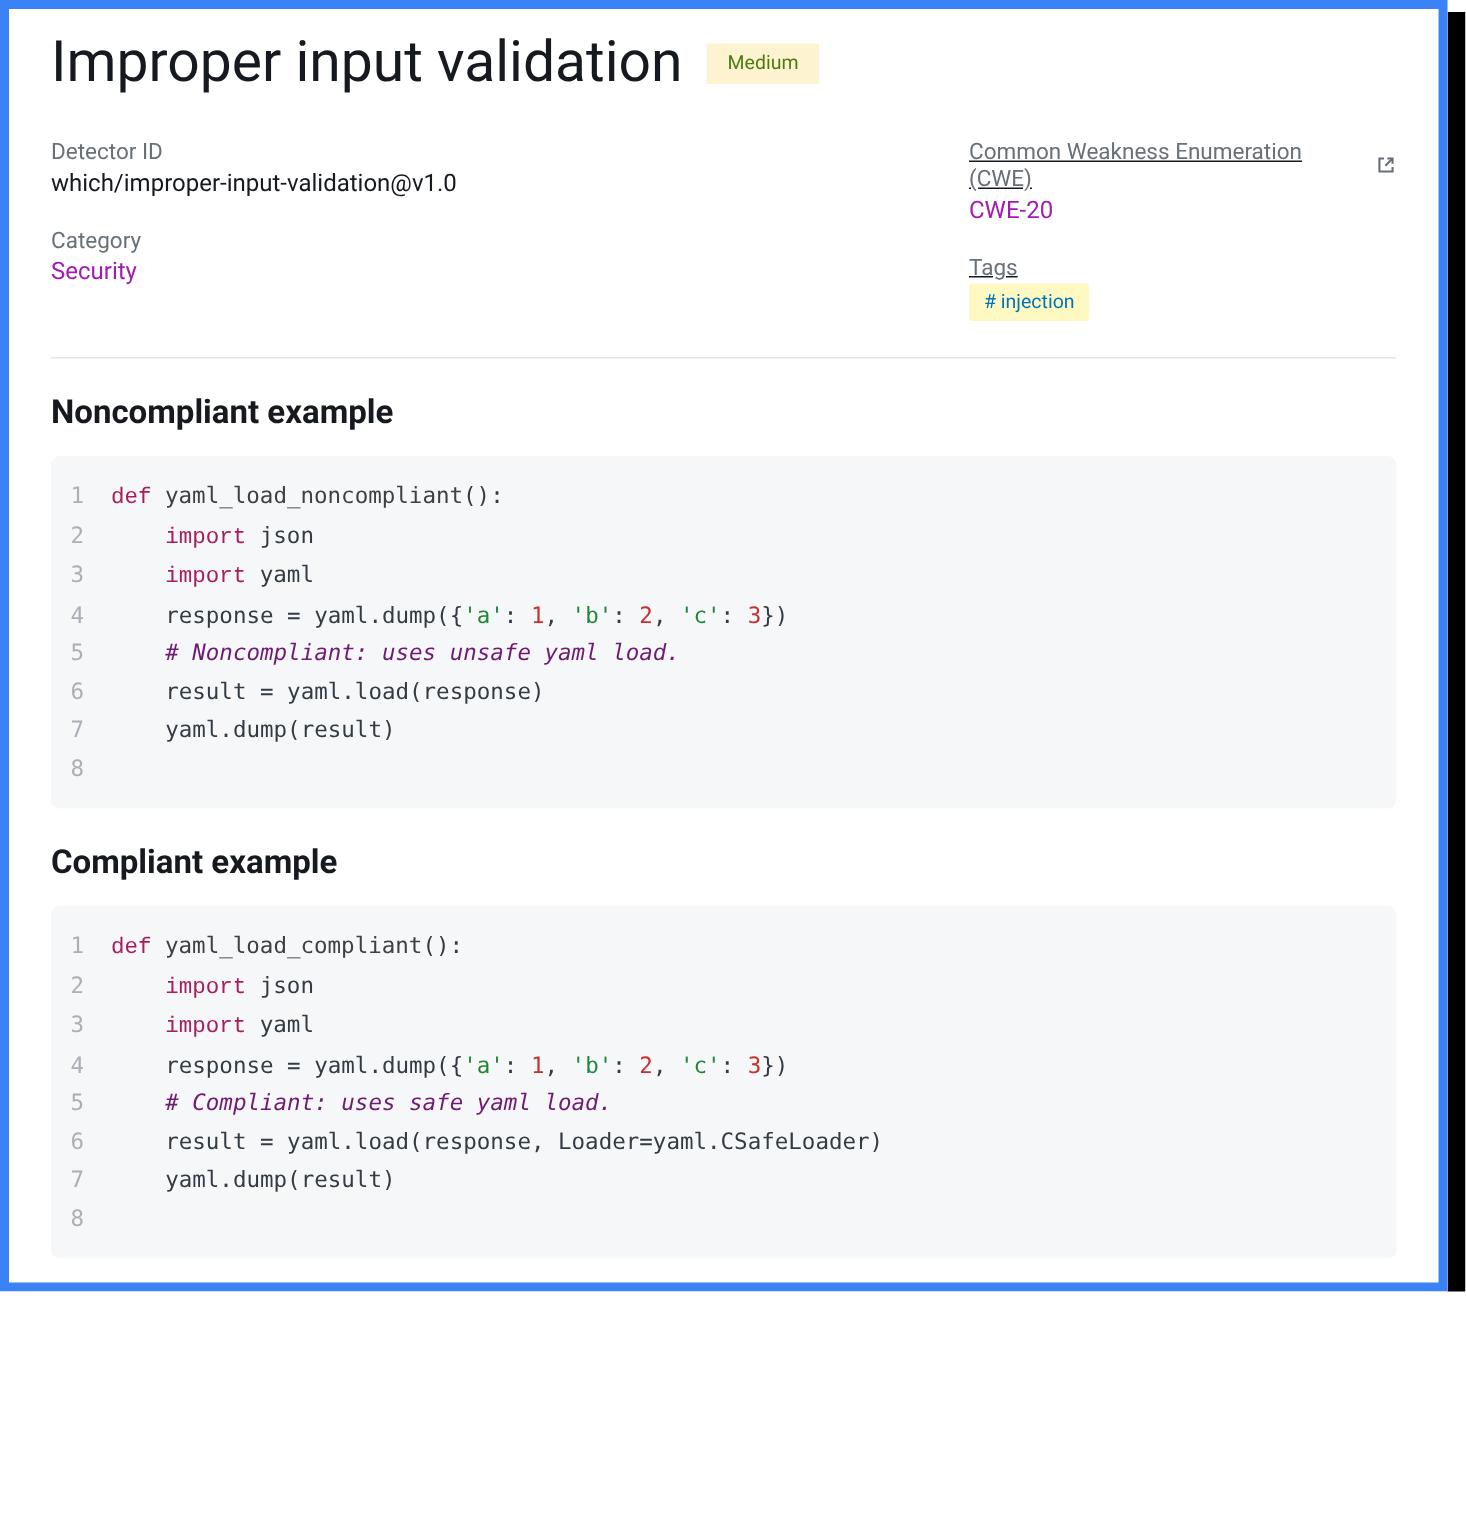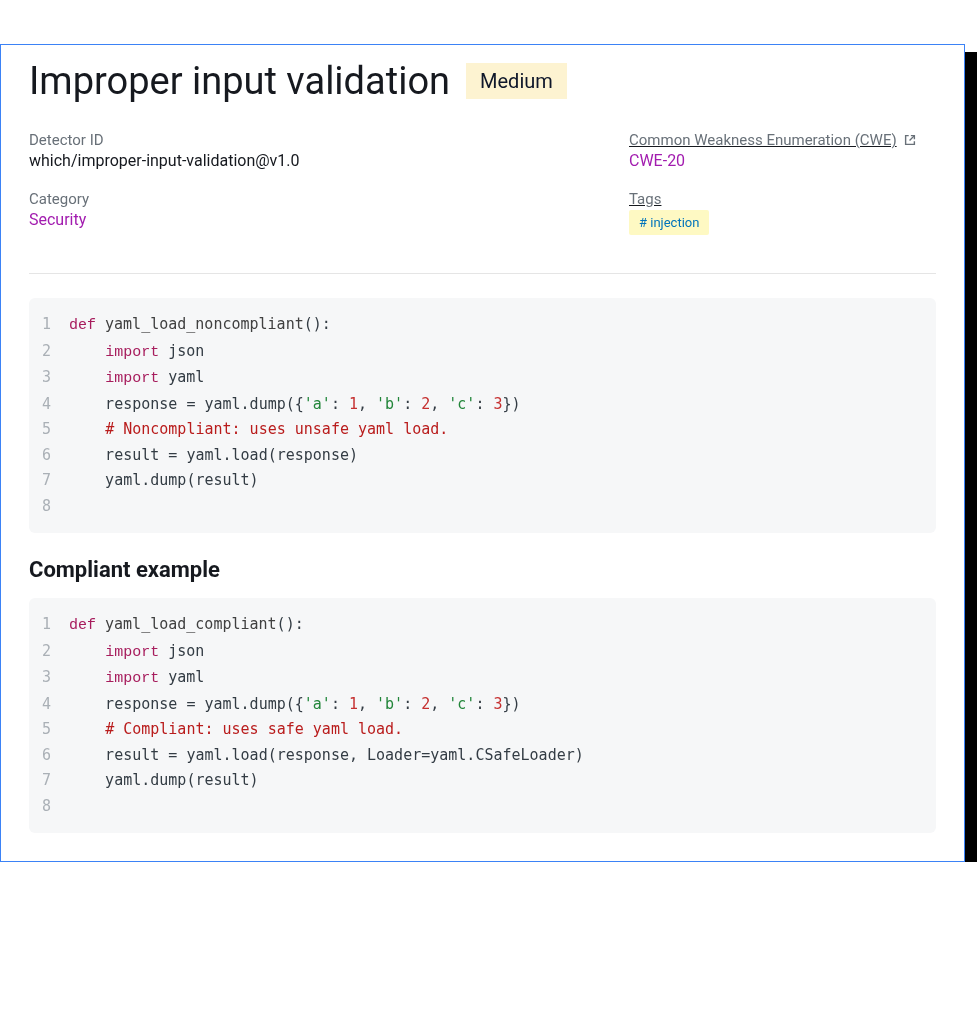--- a/index.html
+++ b/index.html
@@ -10,24 +10,23 @@
     background: #fff;
     color: #16191f;
   }
   .page-shadow {
     width: 977px;
     position: relative;
   }
   .page {
     width: 965px;
     background: #fff;
-    border: 1px solid #3b82f6;
-    padding: 14px 28px 28px 28px;
+    border: 6px solid #3b82f6;
+    padding: 14px 28px 16px 28px;
     position: relative;
-    margin-top: 44px;
   }
   .shadow-right {
     position: absolute;
     top: 8px;
     right: 0;
     width: 12px;
     bottom: -12px;
     background: #000;
     z-index: -1;
   }
@@ -47,33 +46,33 @@
     margin-bottom: 28px;
   }
   h1 {
     font-size: 38px;
     font-weight: 400;
     margin: 0;
     color: #16191f;
   }
   .severity-badge {
     background: #fdf3d1;
-    color: #0f172a;
-    font-size: 20px;
+    color: #4d7c0f;
+    font-size: 13px;
     padding: 6px 14px;
   }
   .description {
     font-size: 18px;
     line-height: 1.45;
     margin: 0 0 32px 0;
     color: #16191f;
   }
   .meta-grid {
     display: flex;
-    gap: 0;
+    gap: 12px;
     margin-bottom: 24px;
   }
   .meta-col {
     flex: 0 0 600px;
   }
   .meta-col.right {
     flex: 1;
     text-decoration: underline;
   }
   .meta-label {
@@ -141,21 +140,21 @@
     text-align: right;
     color: #aab0b6;
     padding-right: 18px;
     user-select: none;
     flex-shrink: 0;
   }
   .tok-kw { color: #a71d5d; font-family: Liberation Mono, monospace; }
   .tok-fn { color: #404040; }
   .tok-str { color: #22863a; }
   .tok-num { color: #c53030; }
-  .tok-cm { color: #b91c1c; }
+  .tok-cm { color: #701a75; font-style: italic; }
   .tok-plain { color: #333c44; }
 </style>
 </head>
 <body>
 
 <div class="page-shadow">
   <div class="page">
 
     <div class="title-row">
       <h1>Improper input validation</h1>
@@ -186,20 +185,21 @@
 
         <div class="meta-label">Tags</div>
         <div>
           <span class="tag-chip"># injection</span>
         </div>
       </div>
     </div>
 
     <hr class="sep">
 
+    <h2 class="example-title">Noncompliant example</h2>
     <div class="code-block" id="noncompliant-code">
         <div class="code-line"><span class="lineno">1</span><span><span class="tok-kw">def </span><span class="tok-fn">yaml_load_noncompliant</span><span class="tok-plain">():</span></span></div>
         <div class="code-line"><span class="lineno">2</span><span><span class="tok-plain">    </span><span class="tok-kw">import</span><span class="tok-plain"> json</span></span></div>
         <div class="code-line"><span class="lineno">3</span><span><span class="tok-plain">    </span><span class="tok-kw">import</span><span class="tok-plain"> yaml</span></span></div>
         <div class="code-line"><span class="lineno">4</span><span><span class="tok-plain">    response = yaml.dump({</span><span class="tok-str">'a'</span><span class="tok-plain">: </span><span class="tok-num">1</span><span class="tok-plain">, </span><span class="tok-str">'b'</span><span class="tok-plain">: </span><span class="tok-num">2</span><span class="tok-plain">, </span><span class="tok-str">'c'</span><span class="tok-plain">: </span><span class="tok-num">3</span><span class="tok-plain">})</span></span></div>
         <div class="code-line"><span class="lineno">5</span><span><span class="tok-plain">    </span><span class="tok-cm"># Noncompliant: uses unsafe yaml load.</span></span></div>
         <div class="code-line"><span class="lineno">6</span><span><span class="tok-plain">    result = yaml.load(response)</span></span></div>
         <div class="code-line"><span class="lineno">7</span><span><span class="tok-plain">    yaml.dump(result)</span></span></div>
         <div class="code-line"><span class="lineno">8</span><span><span class="tok-plain"></span></span></div>
       </div>

